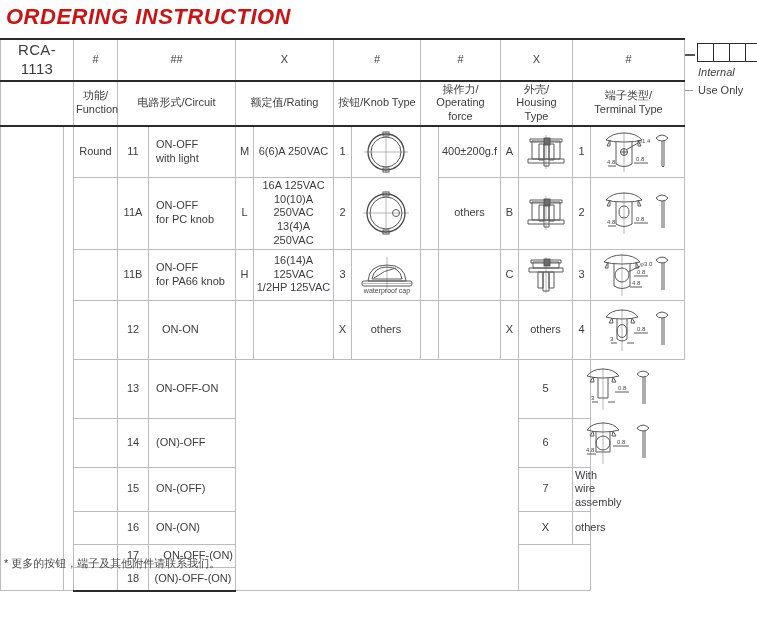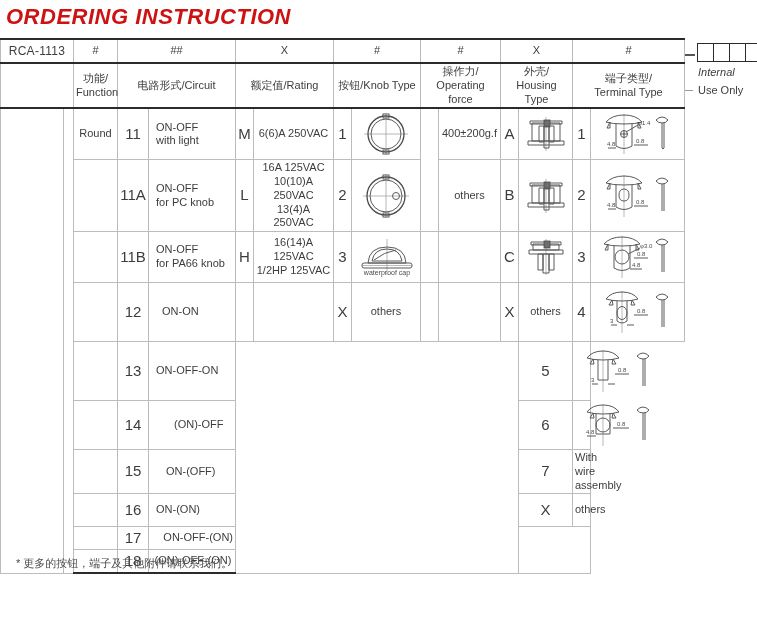--- a/index.html
+++ b/index.html
@@ -30,26 +30,26 @@
     color:#3d3d3d;
   }
   table.grid td{
     border:1px solid #b9bcc0;
     text-align:center;
     vertical-align:middle;
     padding:1px 2px;
     line-height:1.25;
   }
   .code-row td{height:20px;font-size:11px;}
-  .code-row td.code-id{font-size:12px;letter-spacing:0.3px;}
+  .code-row td.code-id{font-size:15px;letter-spacing:0.3px;}
   .hdr-row td{height:32px;font-size:11px;}
   .thick-top{border-top:2px solid #2b2b2b !important;}
   .thick-bottom{border-bottom:2px solid #2b2b2b !important;}
   .sym{font-size:12px;}
-  .key{width:24px;font-size:15px;}
+  .key{width:24px;font-size:11px;}
   .wire{font-size:11px;line-height:1.35;}
   
   #internal{
     position:absolute;left:684px;top:38px;width:73px;
   }
   #int-dash{
     position:absolute;left:0px;top:16px;width:11px;height:0;
     border-top:2px solid #555;
   }
   #int-boxes{
@@ -65,21 +65,21 @@
   #int-boxes div:first-child{margin-left:0;}
   #int-l1{position:absolute;left:14px;top:28px;font-size:11px;color:#3d3d3d;white-space:nowrap;font-style:italic;}
   #int-l2{position:absolute;left:14px;top:46px;font-size:11px;color:#3d3d3d;white-space:nowrap;}
   #int-dash2{
     position:absolute;left:0px;top:52px;width:9px;height:0;
     border-top:1px solid #999;
   }
   
   #footer{
     position:absolute;left:4px;top:554px;width:600px;
-    font-size:11px;color:#4a4a4a;line-height:1.75;margin-left:12px;
+    font-size:11px;color:#4a4a4a;line-height:1.75;
   }
   #footer div{white-space:nowrap;}
   
   svg{display:block;margin:0 auto;}
   .ln{stroke:#5a5a5a;stroke-width:1;fill:none;}
   .ln2{stroke:#4a4a4a;stroke-width:1.3;fill:none;}
   .cl{stroke:#9a9a9a;stroke-width:0.7;fill:none;}
   .filldark{fill:#6d6d6d;stroke:#4a4a4a;stroke-width:0.8;}
   .dimtxt{font-family:"Liberation Sans",sans-serif;font-size:6px;fill:#4a4a4a;}
   .capttxt{font-family:"Liberation Sans",sans-serif;font-size:7px;fill:#4a4a4a;}
@@ -403,21 +403,21 @@
         <path class="ln" d="M62 8 q6 -6 12 0 q-2 3 -6 3 q-4 0 -6 -3z"></path>
         <line class="ln" x1="68" y1="11" x2="68" y2="38"></line>
         <line class="ln" x1="70" y1="11" x2="70" y2="38"></line>
       </svg>
     </td>
   </tr>
 
   <tr>
     <td style="height:46px"></td>
     <td class="key">14</td>
-    <td style="text-align:left;padding-left:25px">(ON)-OFF</td>
+    <td style="text-align:left;padding-left:7px">(ON)-OFF</td>
     <td class="key">6</td>
     <td>
       <svg width="88" height="46" viewBox="0 0 88 46">
         <line class="cl" x1="28" y1="2" x2="28" y2="44"></line>
         <path class="ln" d="M12 10 q5 -7 16 -7 q11 0 16 7 q-6 2 -16 2 q-10 0 -16 -2z"></path>
         <path class="ln" d="M18 11 l-3 5 l4 0 z"></path>
         <path class="ln" d="M38 11 l3 5 l-4 0 z"></path>
         <line class="ln" x1="21" y1="12" x2="21" y2="32"></line>
         <line class="ln" x1="35" y1="12" x2="35" y2="32"></line>
         <path class="ln" d="M21 32 h14"></path>
@@ -429,21 +429,21 @@
         <path class="ln" d="M62 8 q6 -6 12 0 q-2 3 -6 3 q-4 0 -6 -3z"></path>
         <line class="ln" x1="68" y1="11" x2="68" y2="38"></line>
         <line class="ln" x1="70" y1="11" x2="70" y2="38"></line>
       </svg>
     </td>
   </tr>
 
   <tr>
     <td style="height:32px"></td>
     <td class="key">15</td>
-    <td style="text-align:left;padding-left:17px">ON-(OFF)</td>
+    <td style="text-align:left;padding-left:7px">ON-(OFF)</td>
     <td class="key">7</td>
     <td class="wire">
       <span>With wire</span><br>
       <span>assembly</span>
     </td>
   </tr>
 
   <tr>
     <td style="height:30px"></td>
     <td class="key">16</td>

